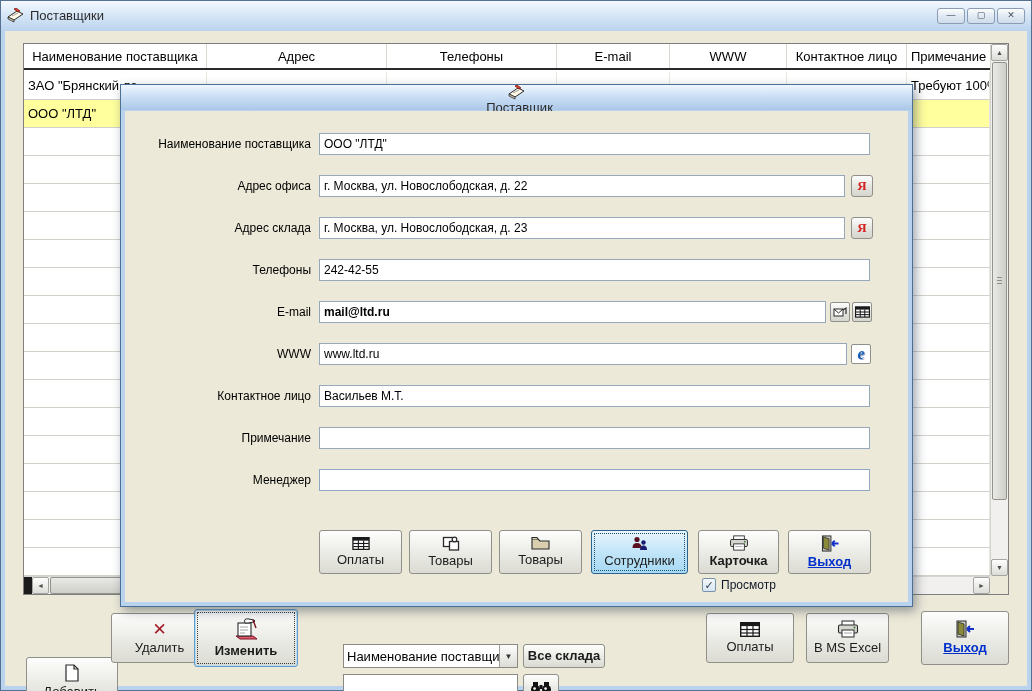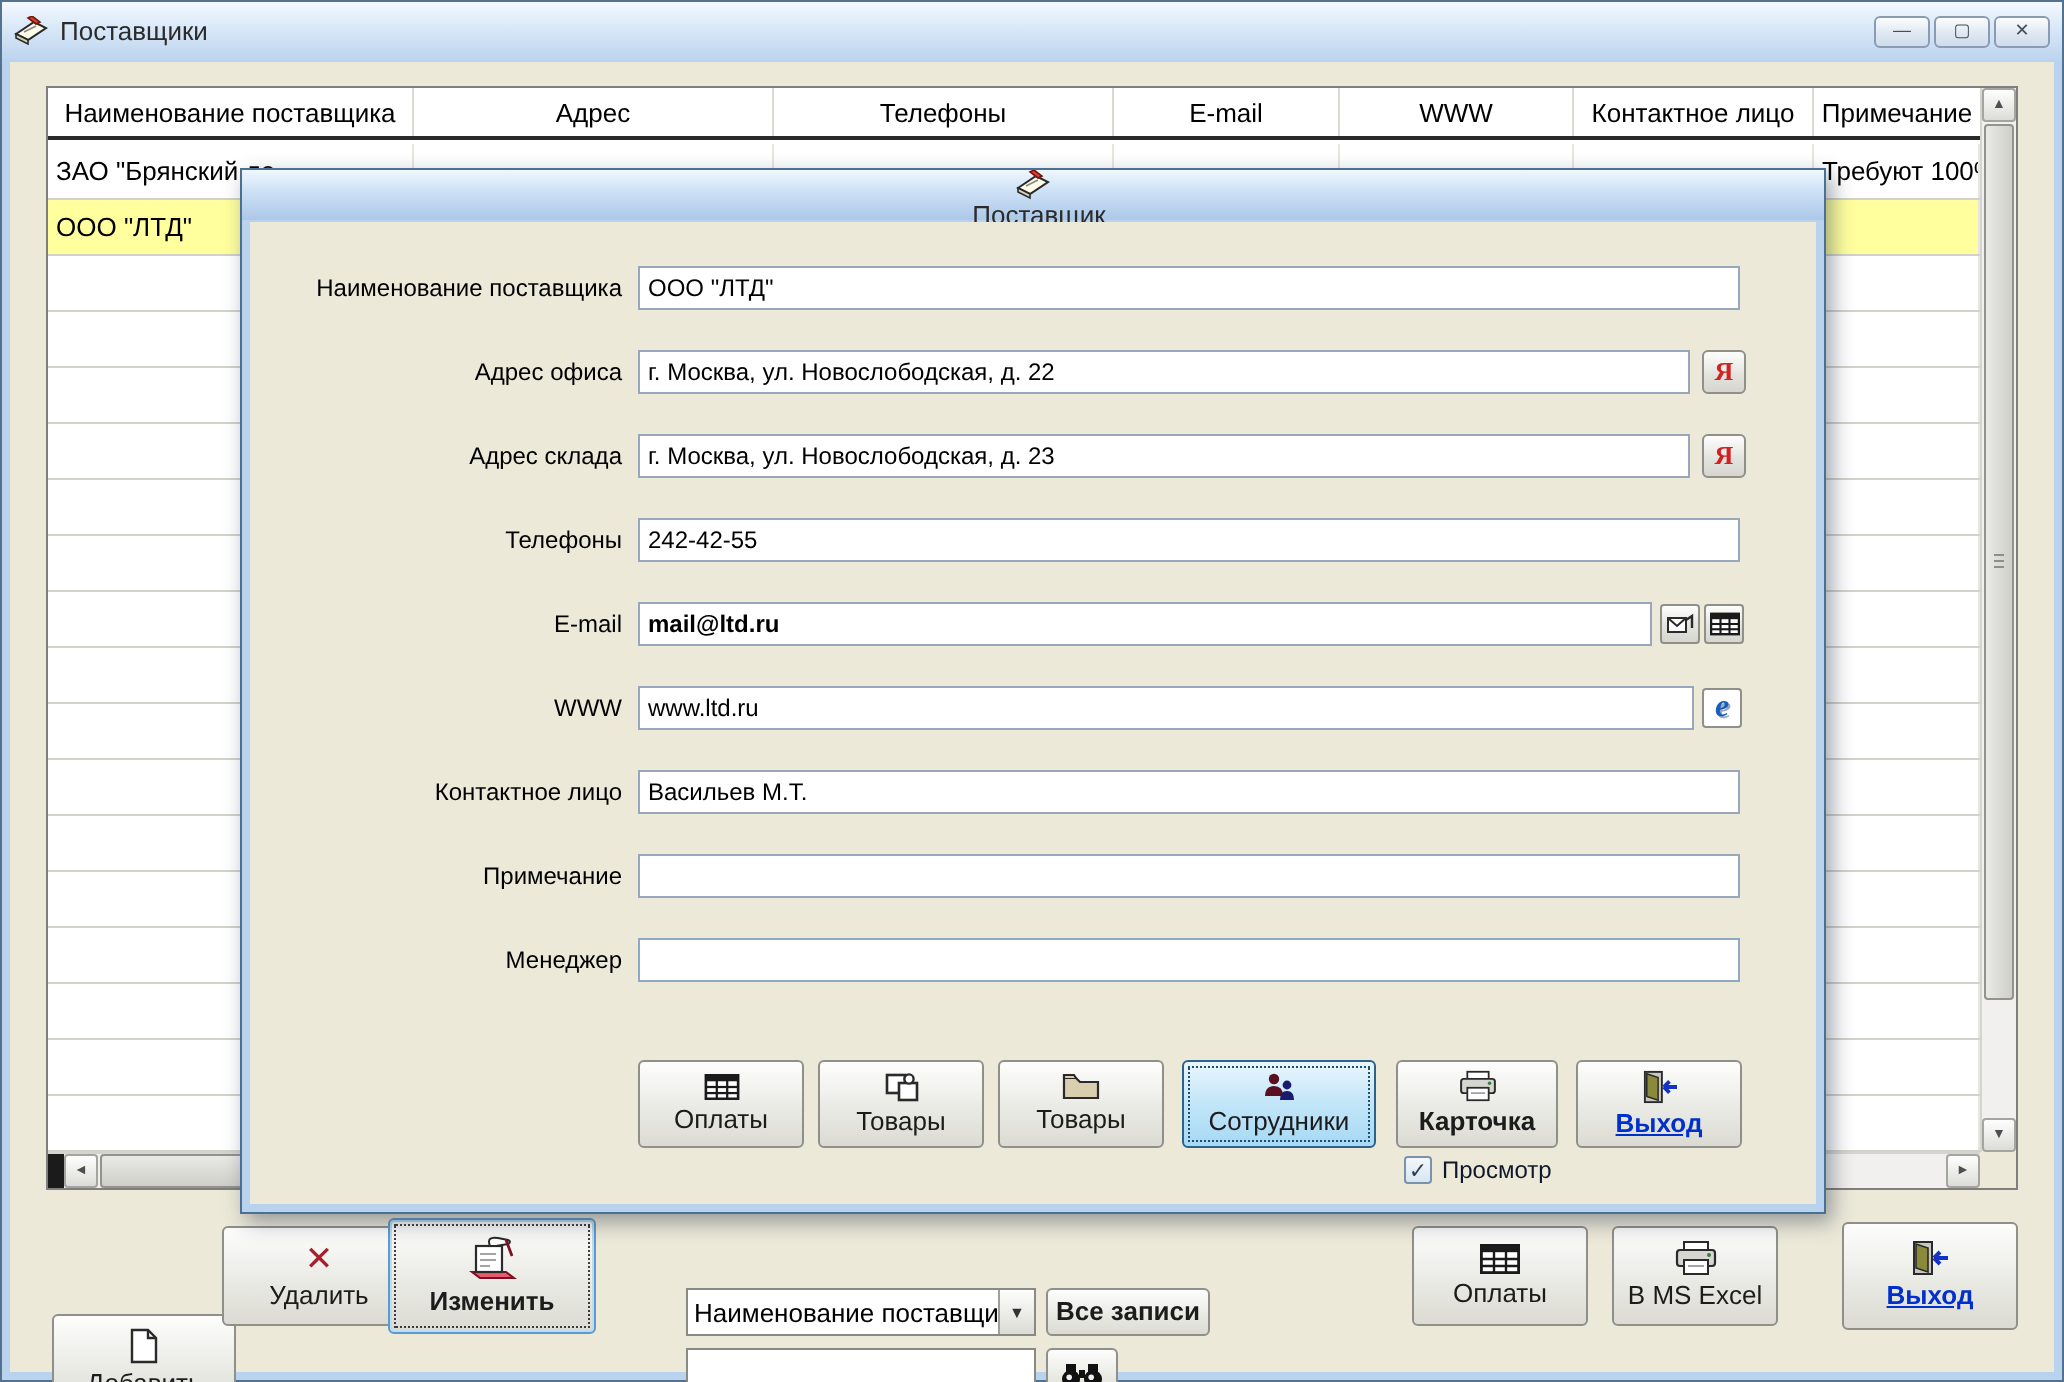--- a/index.html
+++ b/index.html
@@ -355,21 +355,21 @@
         </svg>
         <span class="blabel">Изменить</span>
       </div>
 
       <div class="combo">
         <span class="combo-text">Наименование поставщика</span>
         <span class="combo-arrow">▼</span>
       </div>
 
       <div class="btn allrecords">
-        <span class="blabel">Все записи</span>
+        <span class="blabel">Все склада</span>
       </div>
 
       <input class="searchbox" value="" style="">
 
       <div class="btn binocbtn">
         <svg class="iconimg" width="22" height="15" viewBox="0 0 22 15">
           <circle cx="5.5" cy="9.5" r="4.5" fill="#111"></circle>
           <circle cx="16.5" cy="9.5" r="4.5" fill="#111"></circle>
           <rect x="3" y="2" width="5" height="6" fill="#111"></rect>
           <rect x="14" y="2" width="5" height="6" fill="#111"></rect>

